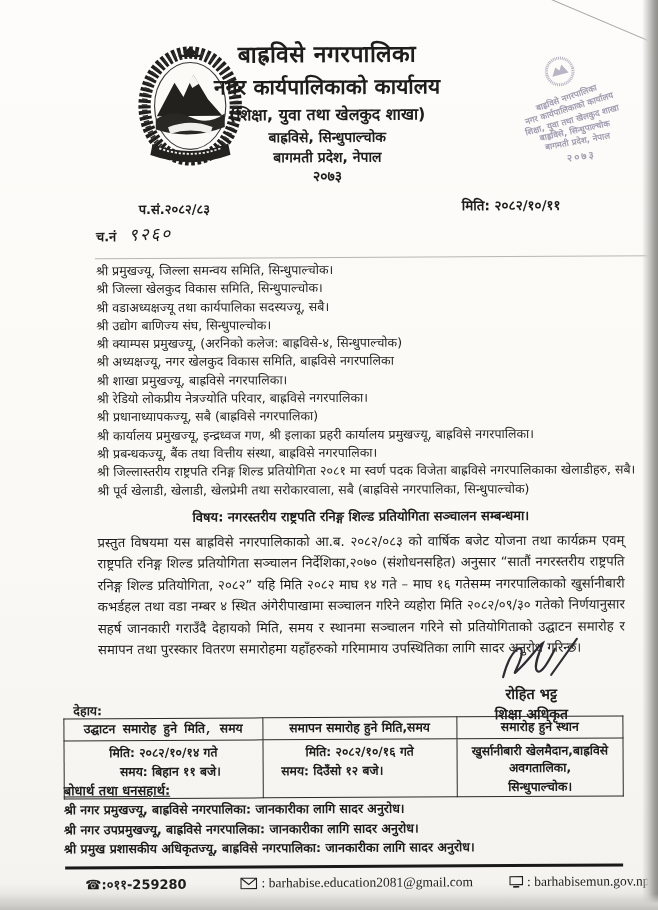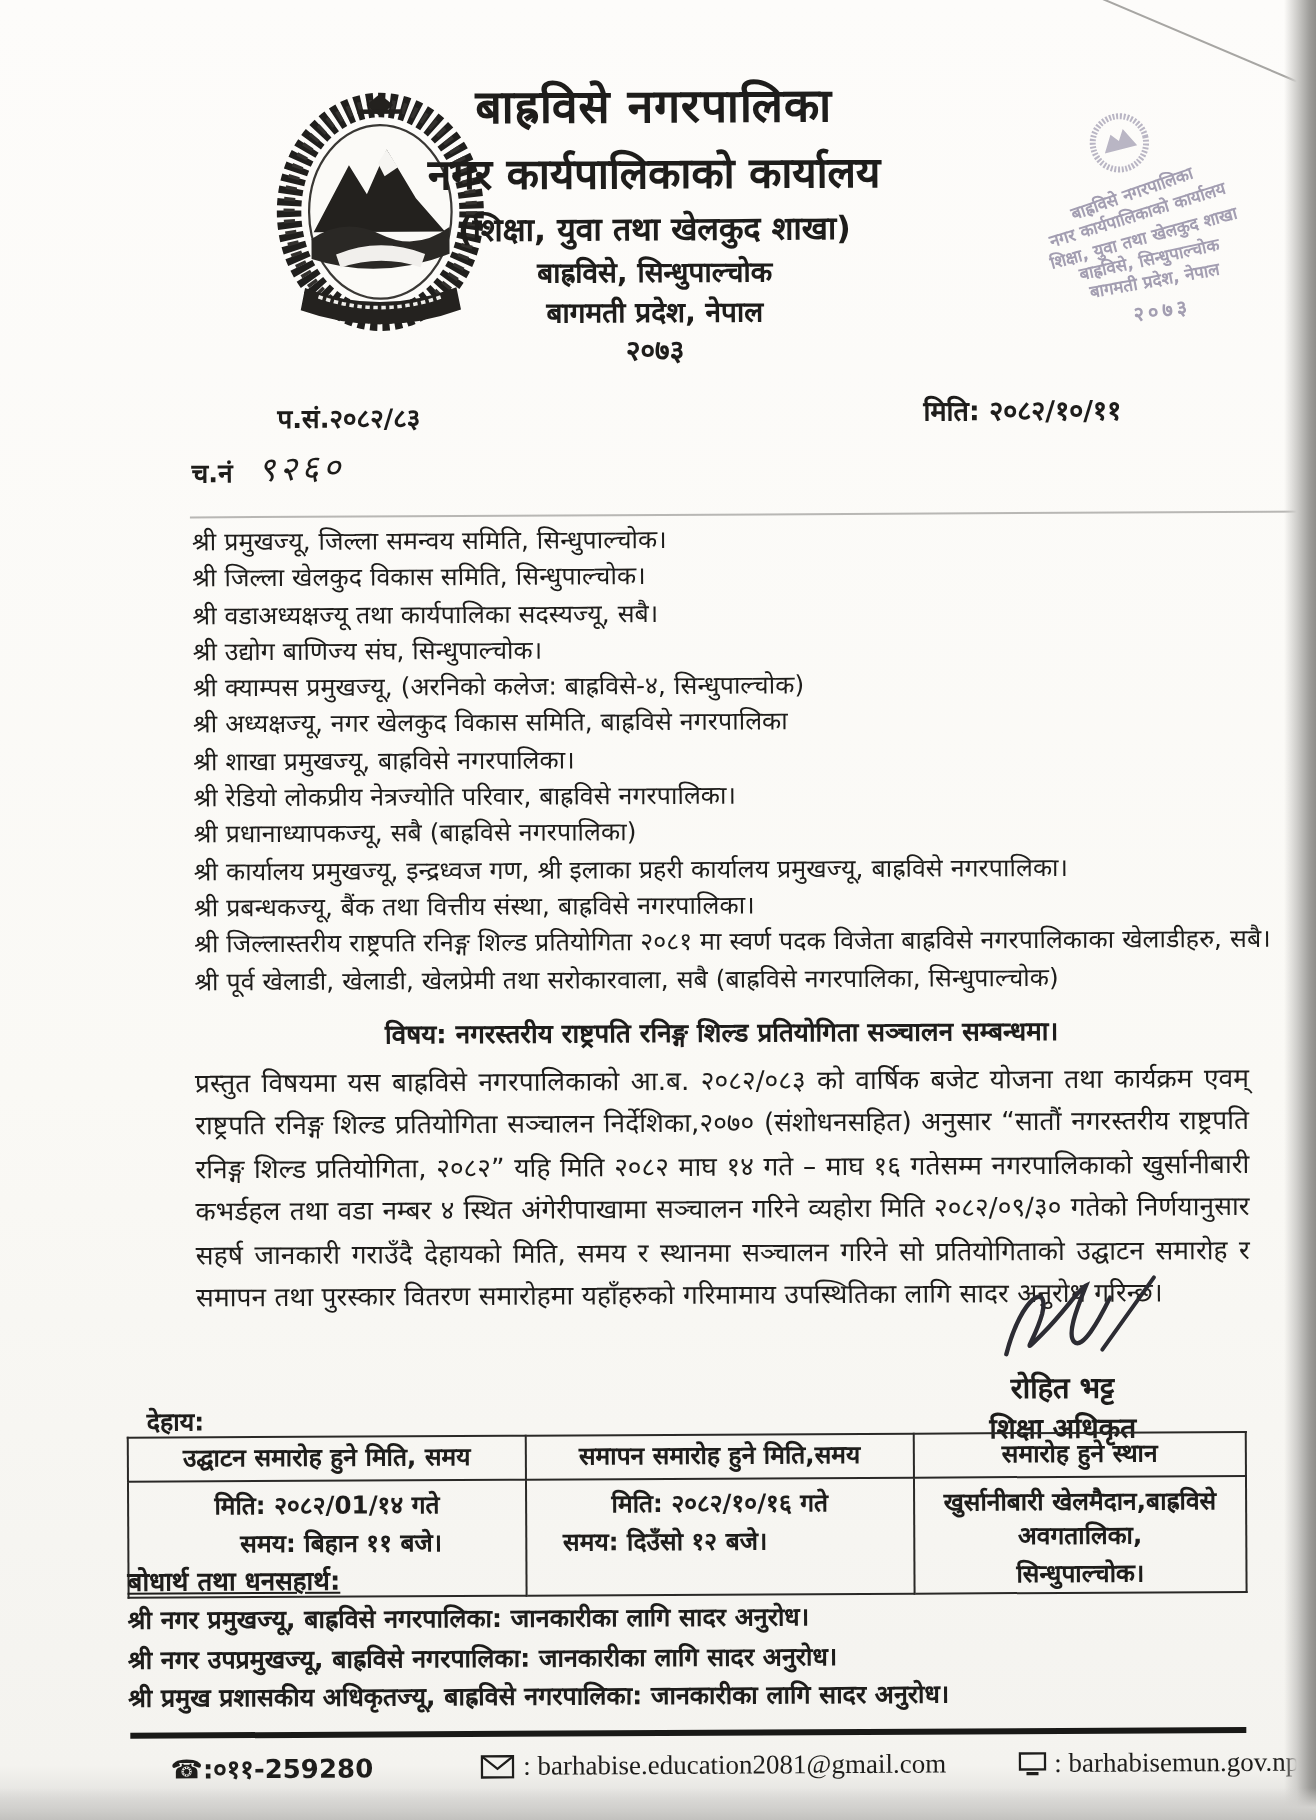--- a/index.html
+++ b/index.html
@@ -82,21 +82,21 @@
   table.sched{
     position:absolute;left:62px;top:717px;width:560px;
     border-collapse:collapse;font-size:12.3px;
   }
   table.sched th,table.sched td{
     border:1.4px solid #2a2927;text-align:center;padding:1px 4px;vertical-align:top;
   }
   table.sched th{font-weight:700;height:19px;}
   table.sched td{height:42px;font-weight:600;}
   table.sched td .cell-line{margin-top:2px;}
-  .col1{width:208px;}.col2{width:203px;}.col3{width:168px;}
+  .col1{width:208px;font-family:Liberation Mono, monospace;}.col2{width:203px;}.col3{width:168px;}
 
   
   .cc-head{position:absolute;left:62px;top:780px;font-size:13px;font-weight:700;text-decoration:underline;}
   .cc-list{position:absolute;left:62px;top:799px;font-size:12.5px;line-height:19.5px;font-weight:600;}
 
   
   .foot-rule{position:absolute;left:63px;top:865px;width:558px;height:3px;background:#191917;}
   .footer{position:absolute;left:63px;top:874px;width:558px;display:flex;align-items:center;font-size:13px;}
   .f-phone{font-weight:700;margin-left:20px;white-space:nowrap;}
   .f-email{margin-left:54px;font-family:"Liberation Serif","DejaVu Serif",serif;font-size:13.5px;white-space:nowrap;display:flex;align-items:center;gap:4px;}
@@ -185,21 +185,21 @@
     <div class="dehaya">देहाय:</div>
     <table class="sched">
       <tbody>
           <tr>
         <th class="col1">उद्घाटन समारोह हुने मिति, समय</th>
         <th class="col2">समापन समारोह हुने मिति,समय</th>
         <th class="col3">समारोह हुने स्थान</th>
       </tr>
       <tr>
         <td>
-          <div class="cell-line">मिति: २०८२/01/१४ गते</div>
+          <div class="cell-line">मिति: २०८२/१०/१४ गते</div>
           <div class="cell-line" style="text-align:center;padding-left:14px;">समय: बिहान ११ बजे।</div>
         </td>
         <td>
           <div class="cell-line">मिति: २०८२/१०/१६ गते</div>
           <div class="cell-line" style="text-align:left;padding-left:14px;">समय: दिउँसो १२ बजे।</div>
         </td>
         <td>
           <div class="cell-line">खुर्सानीबारी खेलमैदान,बाह्रविसे अवगतालिका,</div>
           <div class="cell-line">सिन्धुपाल्चोक।</div>
         </td>

